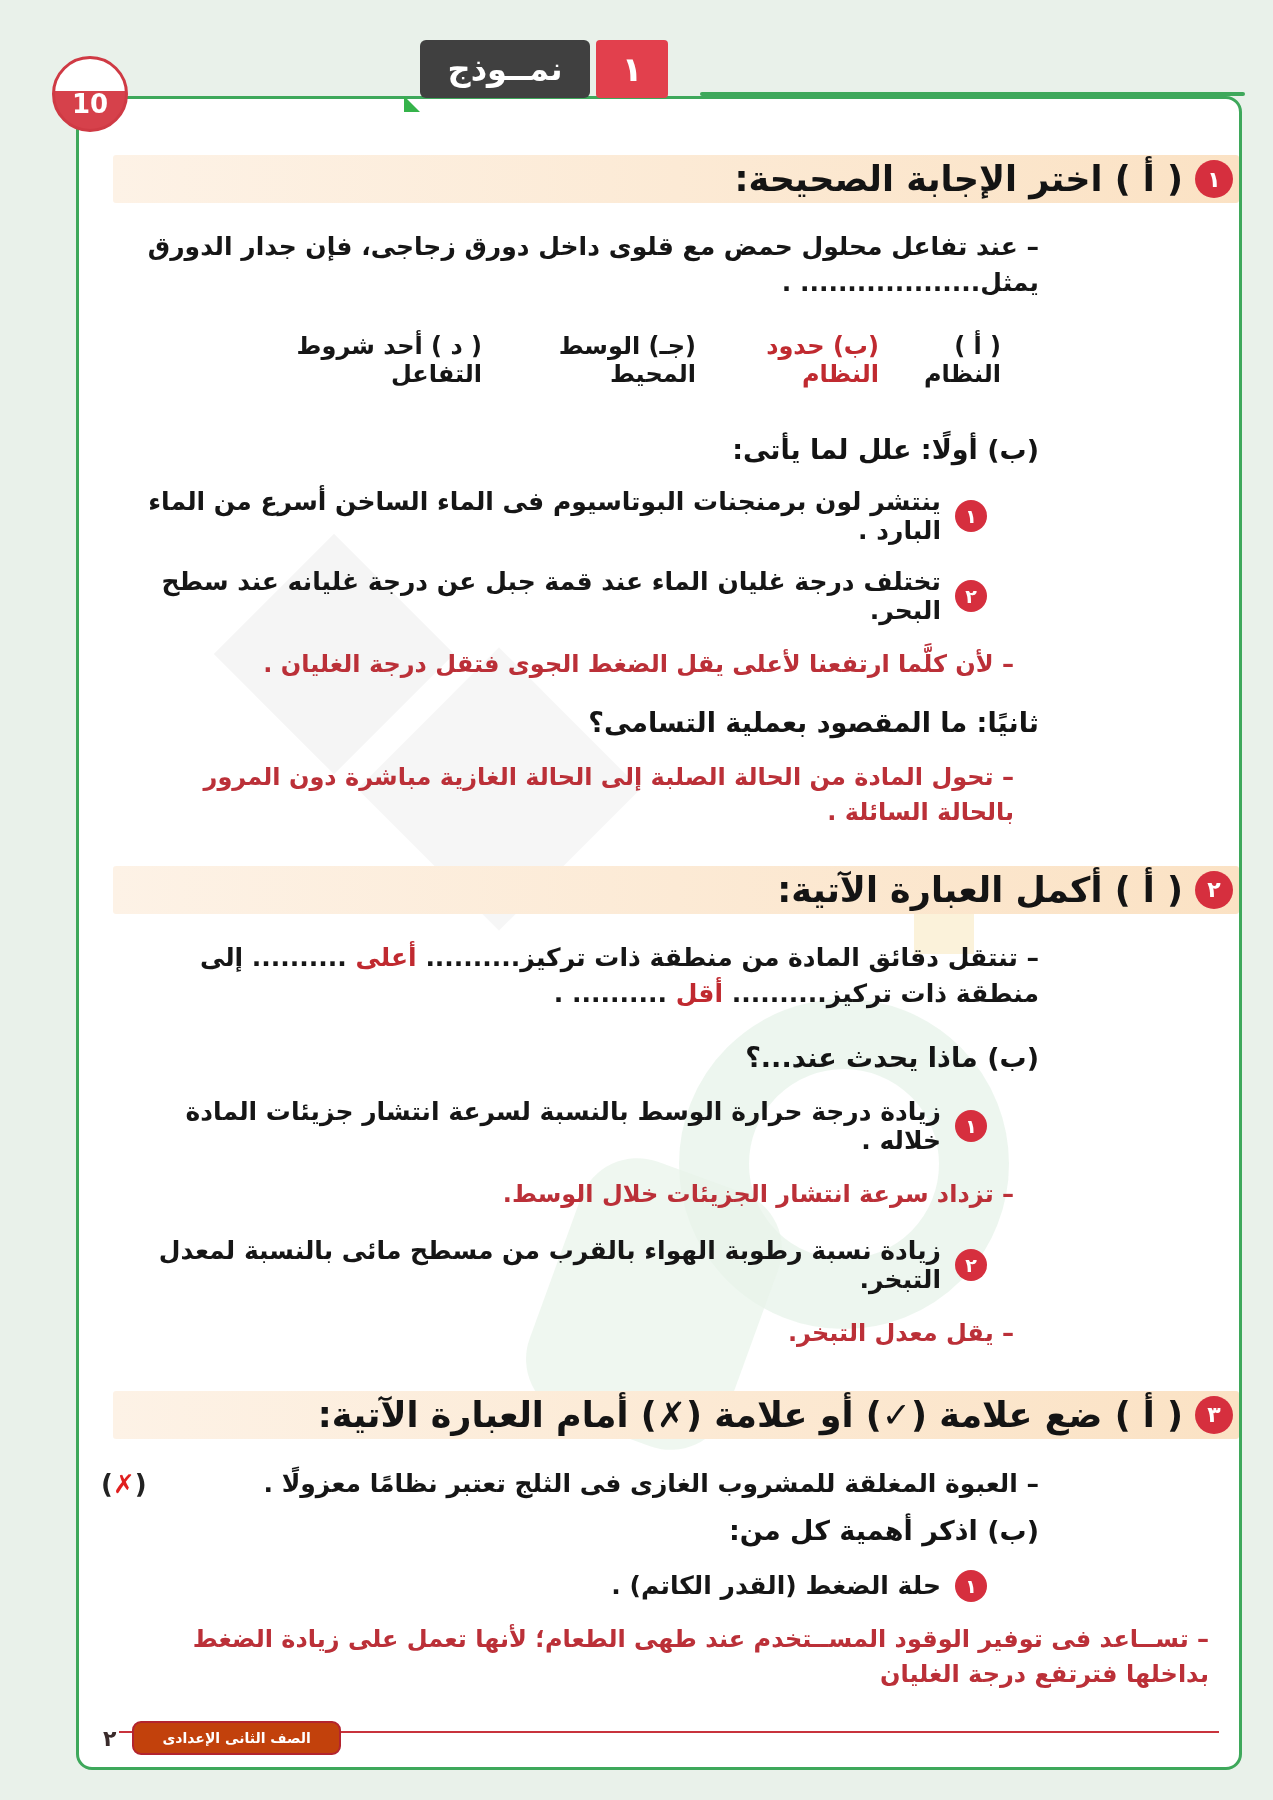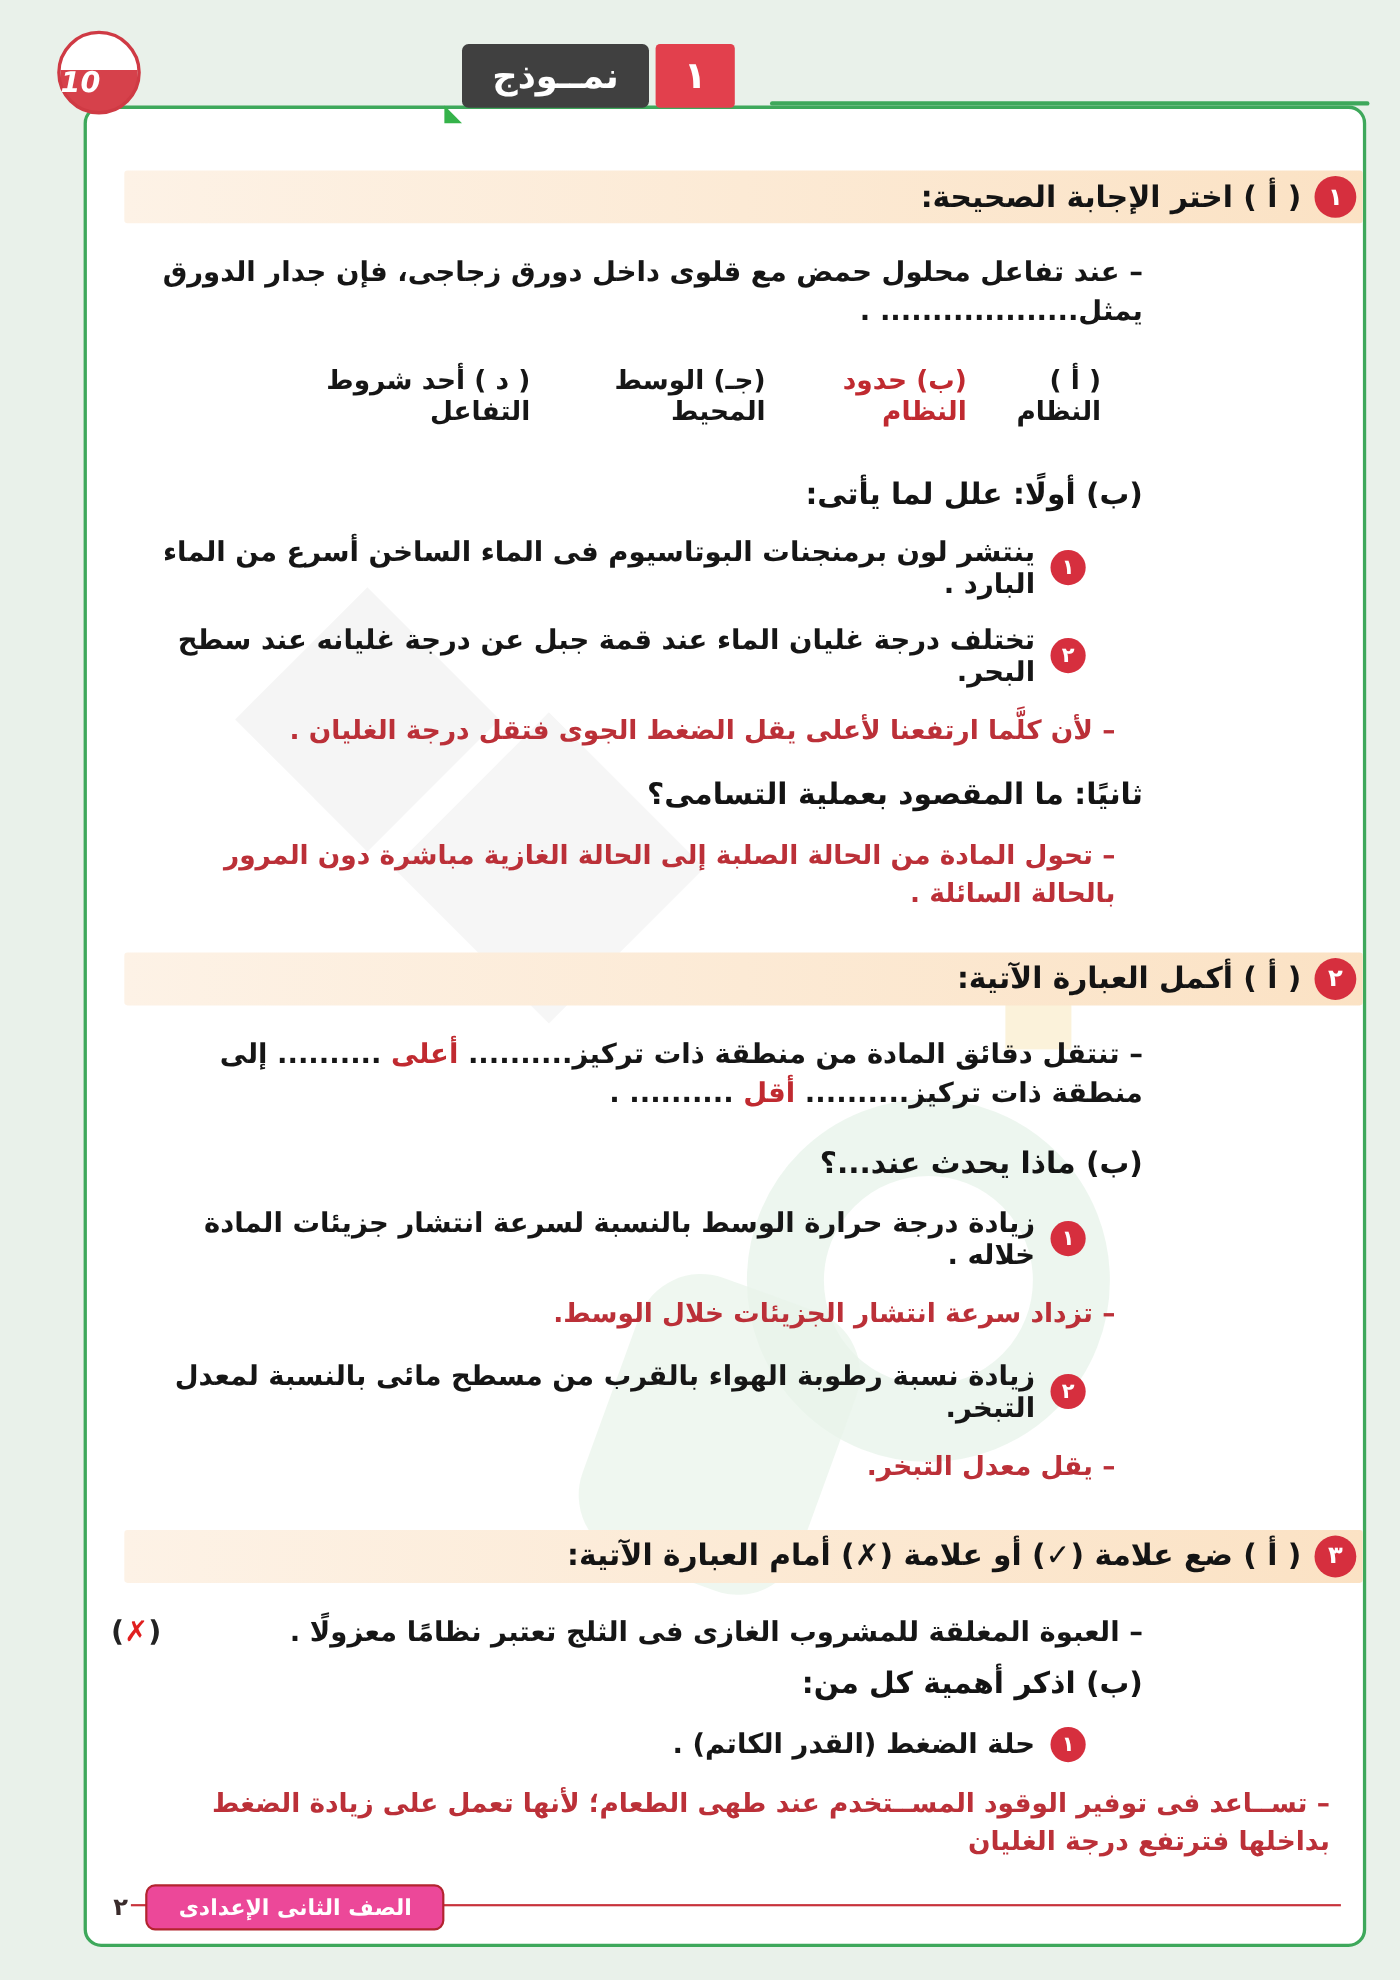--- a/index.html
+++ b/index.html
@@ -6,25 +6,25 @@
   html,body { width:1273px; height:1800px; }
   body {
     position:relative;
     background:#e9f1ea;
     font-family:"DejaVu Sans", sans-serif;
     direction:rtl;
     overflow:hidden;
   }
   
   .badge10 {
-    position:absolute; left:52px; top:28px; width:76px; height:76px;
+    position:absolute; left:52px; top:56px; width:76px; height:76px;
     border-radius:50%; border:3px solid #cf3a44;
     background:linear-gradient(#ffffff 46%, #d6414b 46%);
-    display:flex; align-items:flex-end; justify-content:flex-end;
-    color:#fff; font-style:italic; font-weight:bold; font-size:26px;
+    display:flex; align-items:flex-end; justify-content:center;
+    color:#fff; font-weight:bold; font-size:26px;
     padding-bottom:10px; z-index:5;
   }
   
   .banner { position:absolute; left:420px; top:40px; display:flex; gap:6px; z-index:5; }
   .banner-red {
     width:72px; height:58px; background:#e2404d; color:#fff;
     display:flex; align-items:center; justify-content:center;
     font-size:34px; font-weight:bold; border-radius:4px;
   }
   .banner-green {
@@ -62,21 +62,21 @@
     margin-left:34px; height:48px;
     background:linear-gradient(to left, #fbe2c4, #fdf2e6);
     display:flex; align-items:center; gap:12px;
     padding-right:6px; border-radius:3px;
   }
   .sec-circle {
     width:38px; height:38px; border-radius:50%; background:#d62f3e;
     color:#fff; font-weight:bold; font-size:22px;
     display:flex; align-items:center; justify-content:center; flex:0 0 auto;
   }
-  .sec-heading { font-size:27px; font-weight:bold; color:#141414; }
+  .sec-heading { font-size:35px; font-weight:bold; color:#141414; }
 
   
   .q-line   { font-size:25px; font-weight:bold; color:#161616; padding-right:200px; padding-left:40px; line-height:1.45; }
   .sub-head { font-size:27px; font-weight:bold; color:#141414; padding-right:200px; }
   .options  {
     display:flex; justify-content:space-between; align-items:baseline;
     padding-right:238px; padding-left:140px;
     font-size:24px; font-weight:bold; color:#161616;
   }
   .red      { color:#c02a30; }
@@ -101,21 +101,21 @@
   .mt56{margin-top:56px;} .mt46{margin-top:46px;} .mt40{margin-top:40px;}
   .mt36{margin-top:36px;} .mt30{margin-top:30px;} .mt28{margin-top:16px;}
   .mt26{margin-top:26px;} .mt24{margin-top:24px;} .mt22{margin-top:22px;}
   .mt20{margin-top:20px;}
 
   
   .footer-line { position:absolute; bottom:34px; left:40px; right:20px; height:2px; background:#c8333c; z-index:1; }
   .footer { position:absolute; bottom:12px; left:24px; display:flex; align-items:center; gap:16px; direction:ltr; z-index:2; }
   .footer-num { font-size:22px; font-weight:bold; color:#3a2b2b; }
   .grade-pill {
-    background:#ec4899; color:#fff; font-size:20px; font-weight:bold;
+    background:#c2410c; color:#fff; font-size:14px; font-weight:bold;
     padding:7px 28px; border-radius:9px; border:2px solid #b3242f;
   }
 </style>
 </head>
 <body>
 
 <div class="badge10">
   <span>10</span>
 </div>
 

